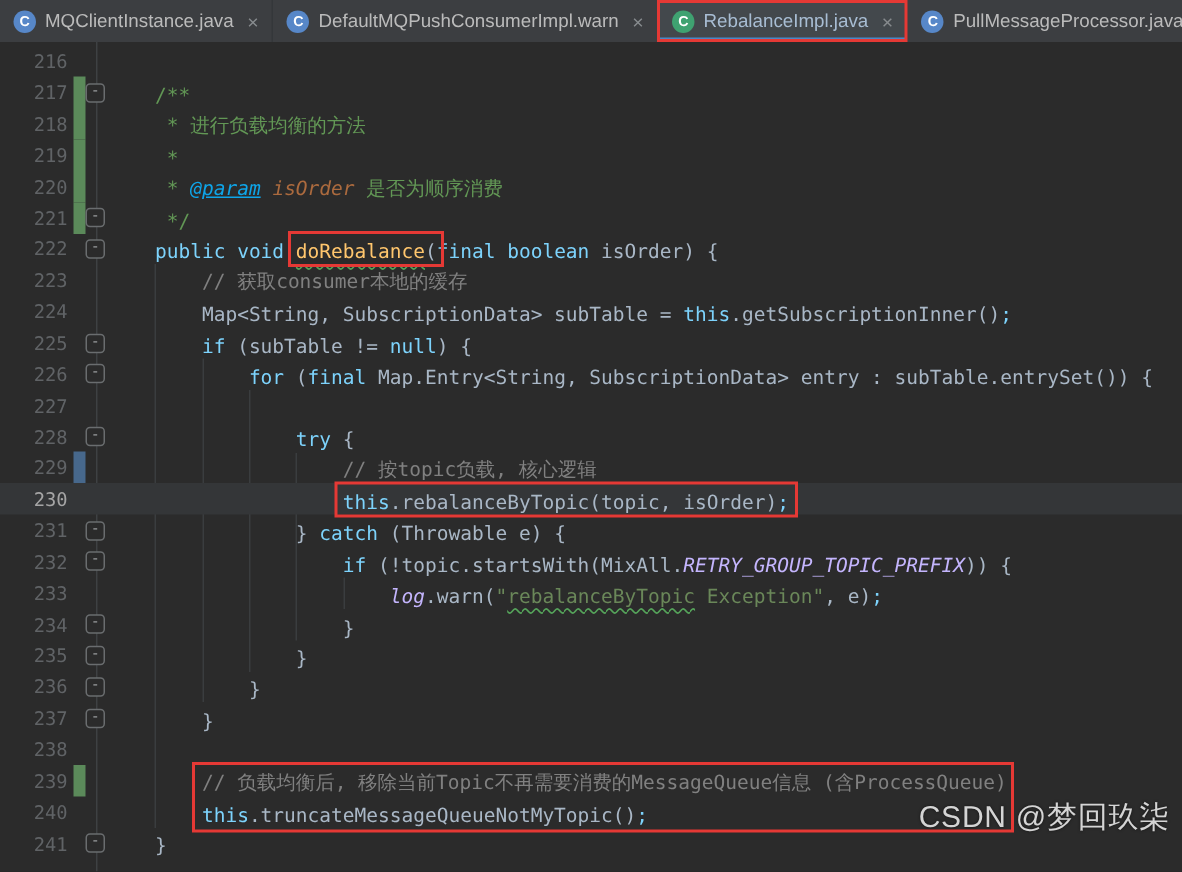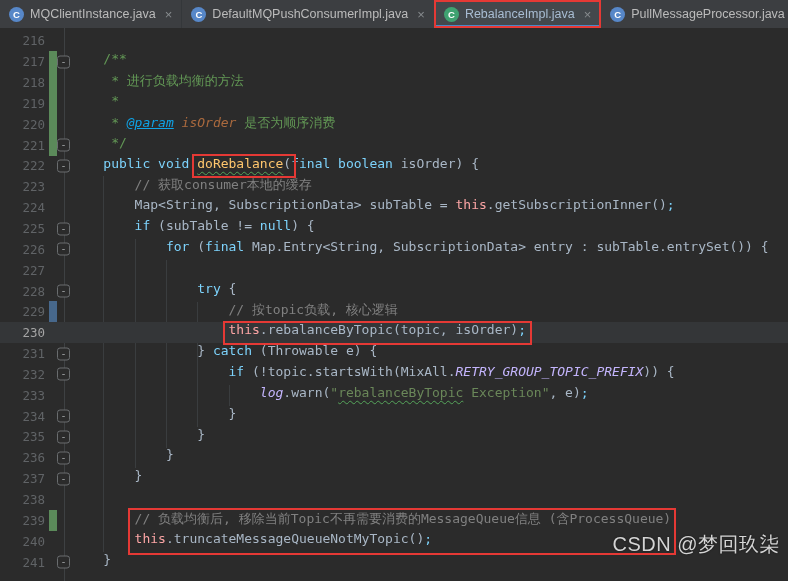--- a/index.html
+++ b/index.html
@@ -22,38 +22,38 @@
   .cicon{
     width:15px;height:15px;border-radius:50%;flex:0 0 auto;
     display:flex;align-items:center;justify-content:center;
     font-size:9.5px;font-weight:bold;color:#fff;background:#5787c8;
   }
   .tab.active .cicon{background:#3fa271}
   .closex{color:#878b8e;font-size:13px;margin-left:3px}
   
   .editor{position:absolute;top:28px;left:0;right:0;bottom:0;padding-top:2.5px;background:#2b2b2b}
   .gsep{position:absolute;left:64px;top:0;bottom:0;width:1px;background:#3e4143;z-index:0}
-  .row{height:20.85px;display:flex;align-items:flex-start;position:relative}
+  .row{height:20.85px;display:flex;align-items:flex-end;position:relative}
   .row.hl{background:#343638}
   .gutter{width:72px;flex:0 0 auto;height:100%;position:relative;display:flex;align-items:center}
   .lnum{width:45px;text-align:right;color:#606366;font-size:12.5px}
   .row.hl .lnum{color:#a5a5a5}
   .vcs{position:absolute;left:49px;top:0;bottom:0;width:8px}
   .vcs.green{background:#5b8a5a}
   .vcs.blue{background:#47688c}
   .fold{
     position:absolute;left:57px;top:50%;transform:translateY(-50%);
     width:13px;height:13px;box-sizing:border-box;border:1px solid #6a6d6f;border-radius:3px;
     color:#9da0a2;font-size:10px;line-height:10px;text-align:center;background:#2b2b2b;z-index:2;
   }
   .code{white-space:pre;font-size:13px;color:#a9b7c6;flex:1;z-index:1}
   
   .d{color:#a9b7c6}
   .k{color:#7dd3fc}
-  .t{color:#fca5a5}
+  .t{color:#7dd3fc}
   .c{color:#808080}
   .j{color:#629755}
   .jt{color:#0ea5e9;font-weight:normal;font-style:italic;text-decoration:underline}
   .jv{color:#ab6a3e;font-style:italic}
   .my{color:#ffc66d;text-decoration:underline;text-decoration-style:wavy;text-decoration-color:#55a55a;text-decoration-thickness:1px;text-underline-offset:3px}
   .p{color:#c4b5fd;font-style:italic}
   .s{color:#6a8759}
   .sw{color:#6a8759;text-decoration:underline;text-decoration-style:wavy;text-decoration-color:#55a55a;text-decoration-thickness:1px;text-underline-offset:3px}
   
   .guide{position:absolute;width:1px;background:#3a3d3f;z-index:0}
@@ -71,21 +71,21 @@
 <body>
 
 <div class="tabbar">
     <div class="tab">
       <span class="cicon">C</span>
       <span class="tlabel">MQClientInstance.java</span>
       <span class="closex">×</span>
     </div>
     <div class="tab">
       <span class="cicon">C</span>
-      <span class="tlabel">DefaultMQPushConsumerImpl.java</span>
+      <span class="tlabel">DefaultMQPushConsumerImpl.warn</span>
       <span class="closex">×</span>
     </div>
     <div class="tab active">
       <span class="cicon">C</span>
       <span class="tlabel">RebalanceImpl.java</span>
       <span class="closex">×</span>
       <div class="anno tabanno"></div>
     </div>
     <div class="tab">
       <span class="cicon">C</span>

